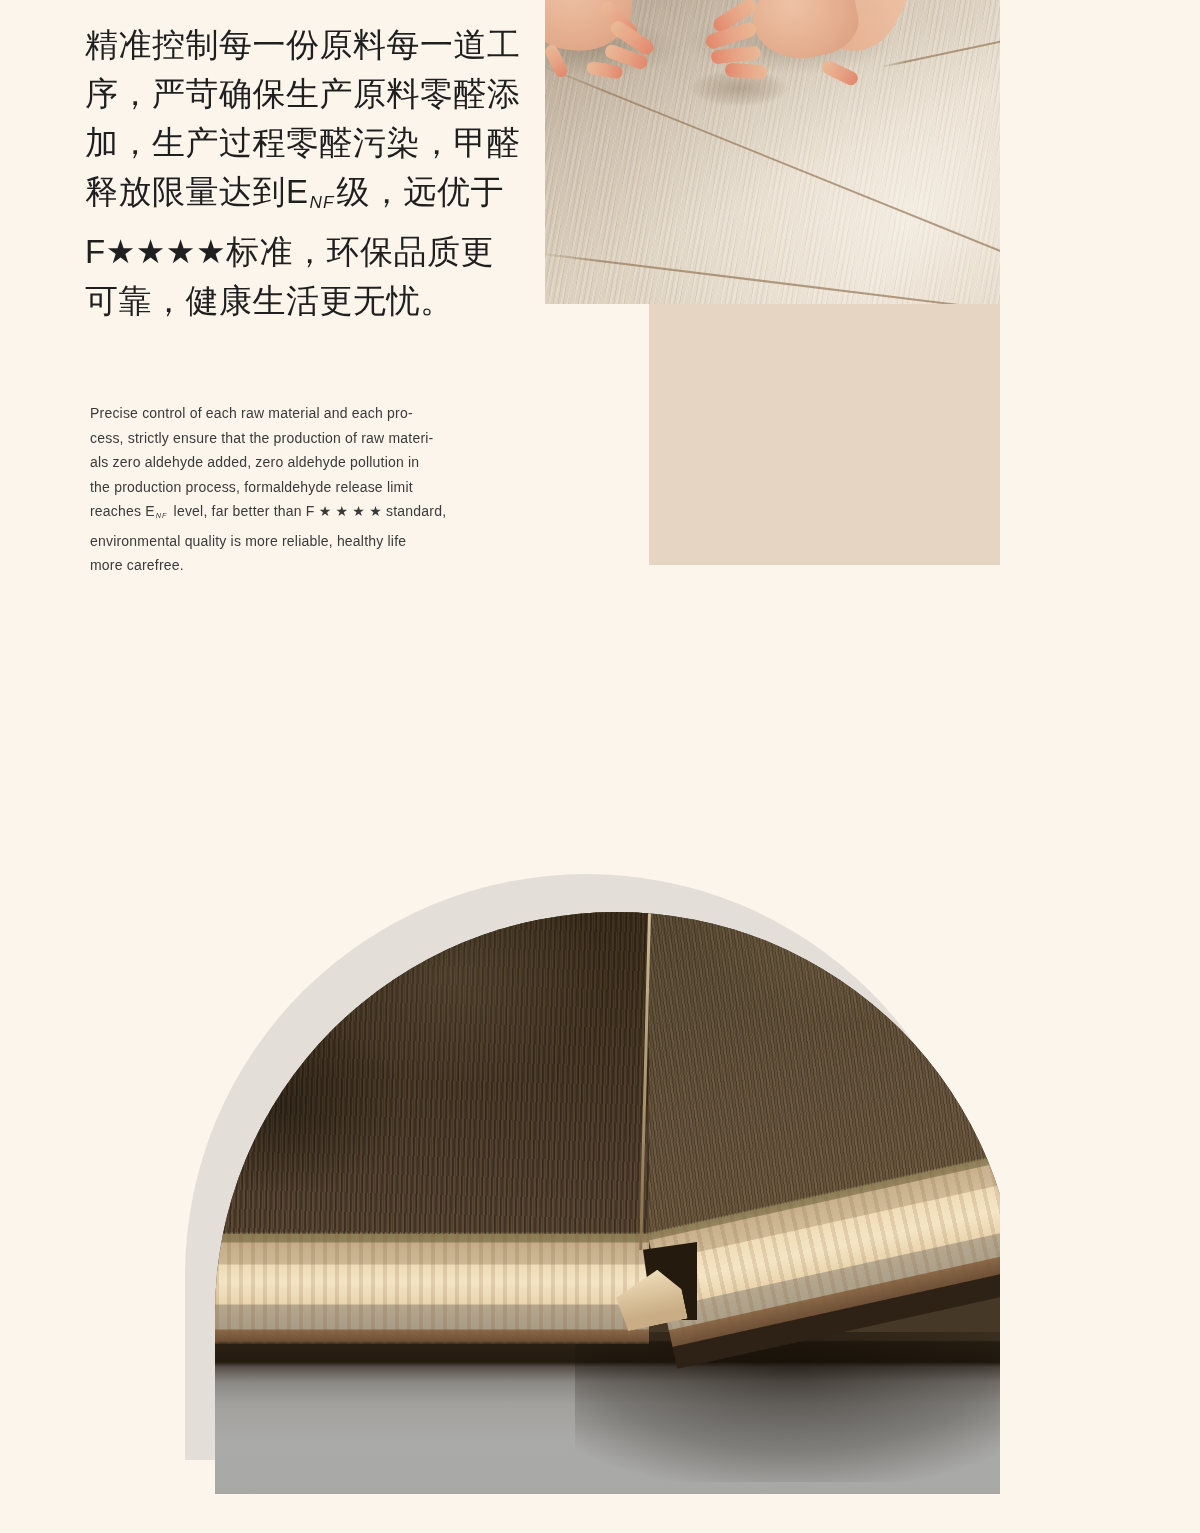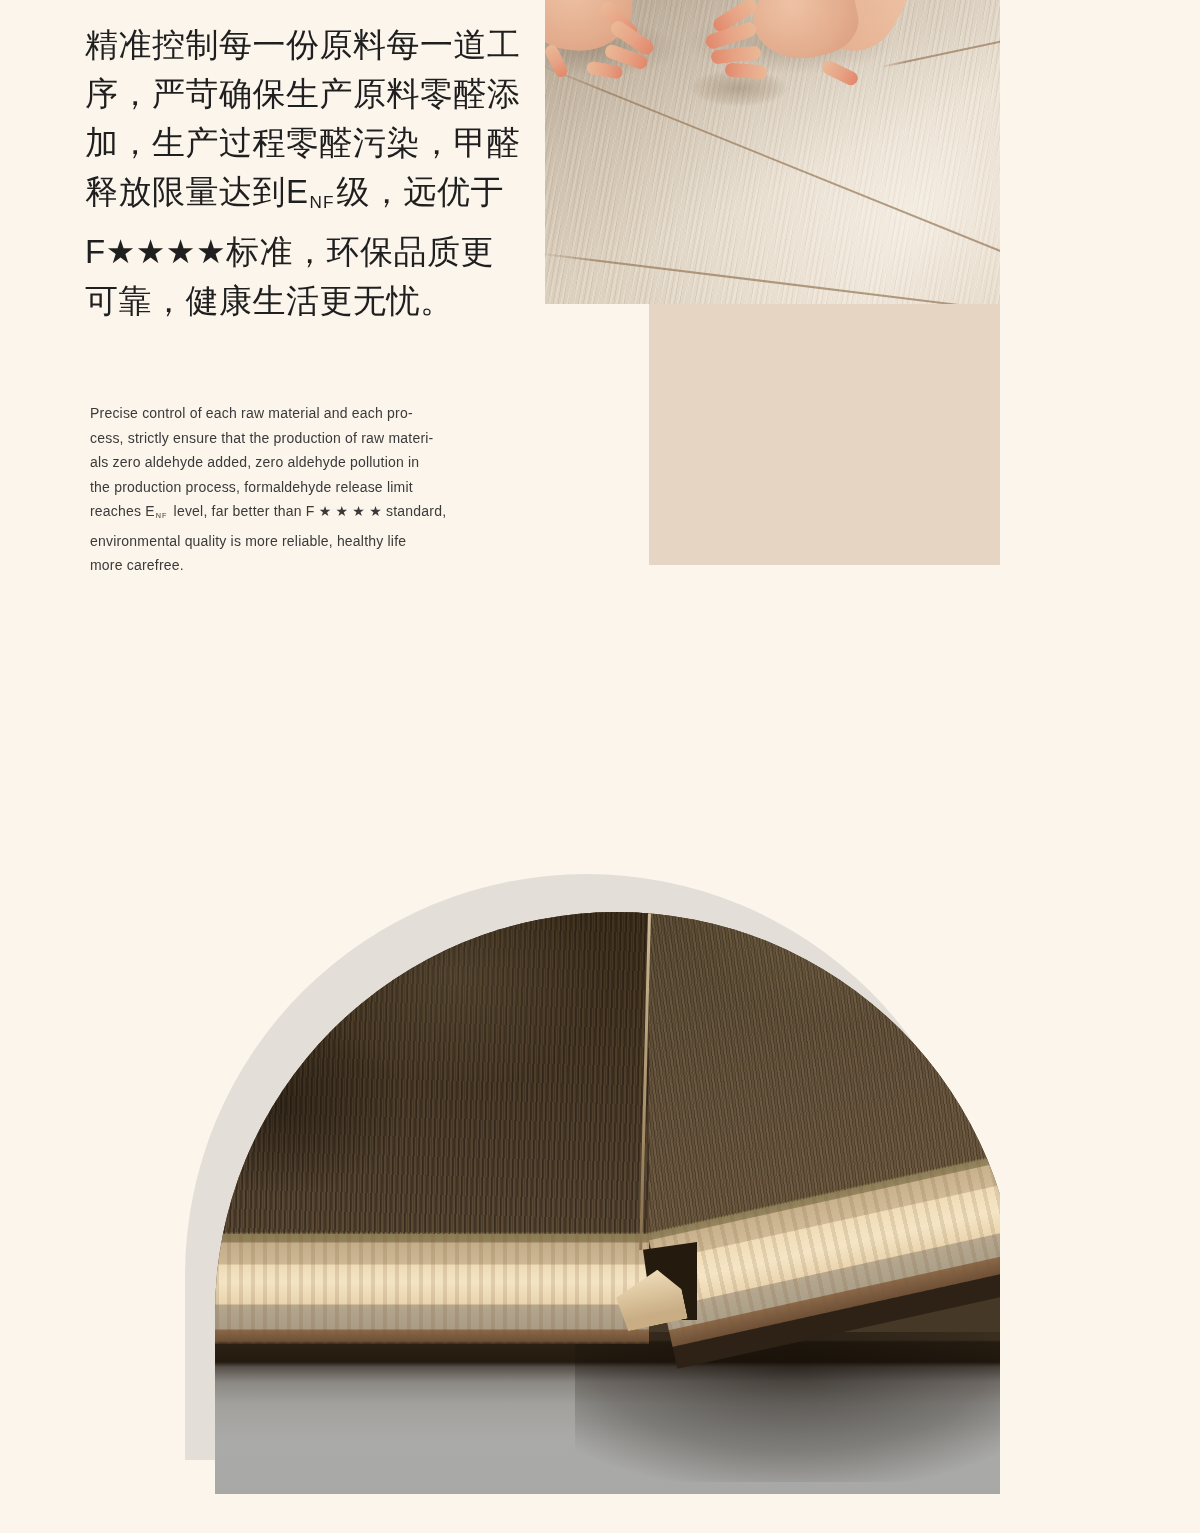--- a/index.html
+++ b/index.html
@@ -23,20 +23,21 @@
   
   .zh-text{
     position:absolute;left:85px;top:20px;
     font-size:33px;line-height:49px;letter-spacing:.5px;
     color:var(--text-primary,#1f1f1f);
     white-space:pre-line;font-weight:400;
   }
   .zh-text .sub,.en-text .sub{
     font-size:.52em;vertical-align:-.30em;letter-spacing:1px;
     padding:0 2px 0 1px;
+    font-style:italic;
   }
   .en-text{
     position:absolute;left:90px;top:401px;
     font-size:14px;line-height:24.5px;letter-spacing:.2px;
     color:var(--text-secondary,#3a3a3a);
     white-space:pre-line;font-weight:400;
   }
   
   .beige-block{
     position:absolute;left:649px;top:0;width:461px;height:565px;

